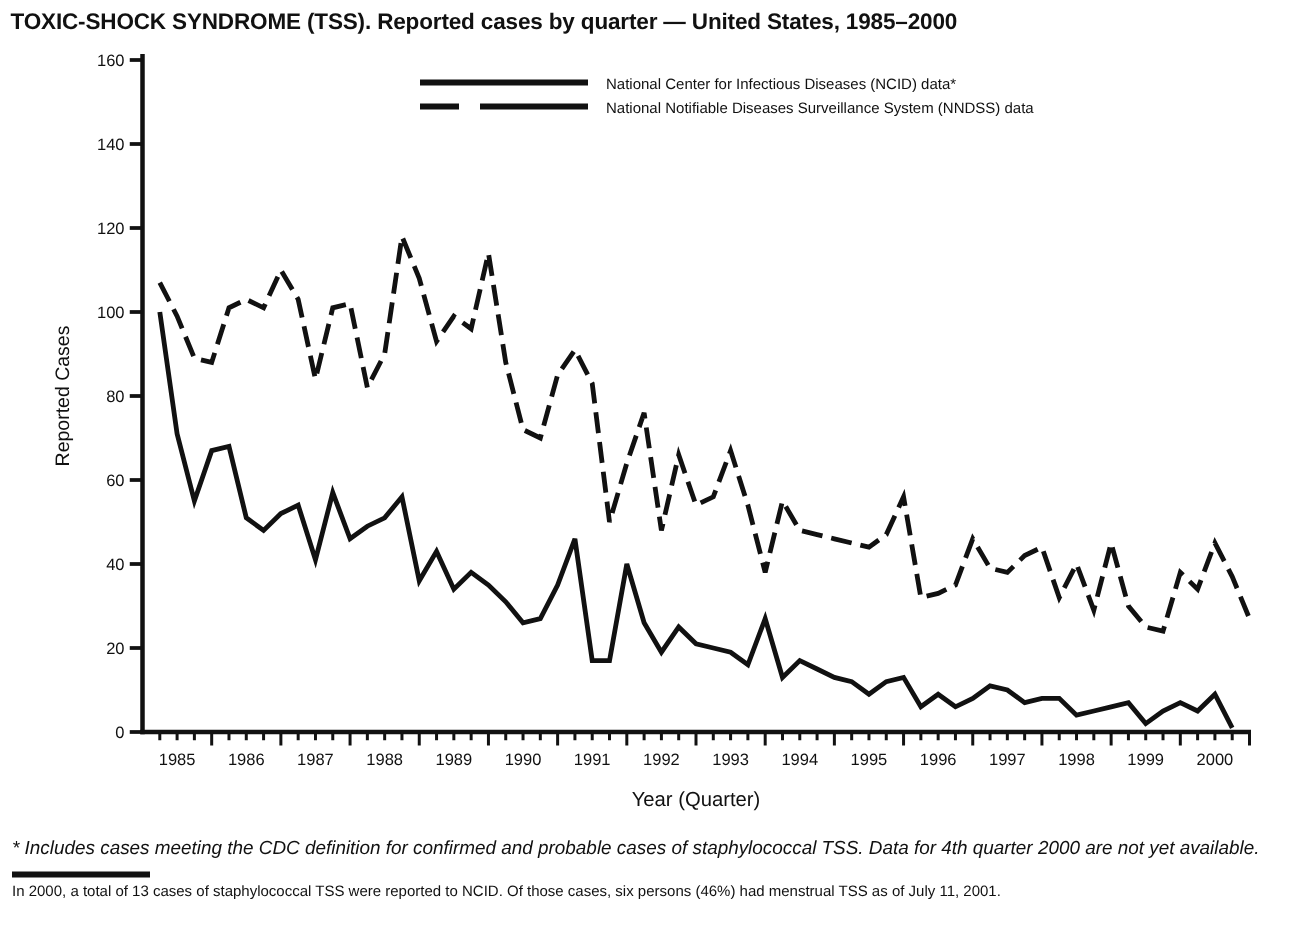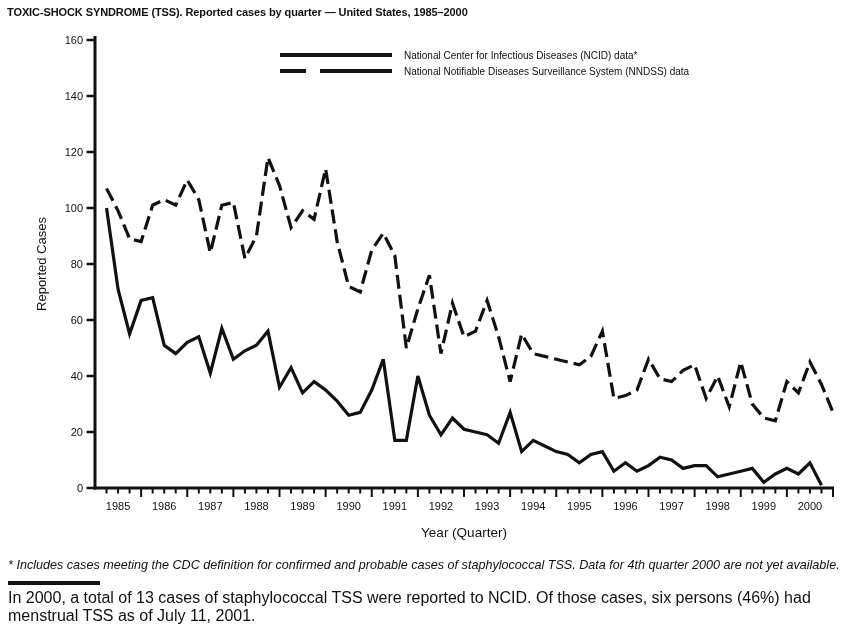--- a/index.html
+++ b/index.html
@@ -4,37 +4,37 @@
 <style>
   html,body { margin:0; padding:0; background:#ffffff; }
   #page {
     position:relative; width:861px; height:629px;
     background:#ffffff; overflow:hidden;
     font-family:"Liberation Sans", sans-serif;
     color:#111;
   }
   #chart-title {
     position:absolute; top:6px; left:7px; width:780px;
-    font-size:11px; font-weight:bold; letter-spacing:-0.1px;
+    font-size:15px; font-weight:bold; letter-spacing:-0.1px;
     white-space:nowrap;
   }
   #chart-svg { position:absolute; top:0; left:0; }
   #footer {
     position:absolute; left:8px; top:557px; width:845px;
   }
   .fn1 {
     font-size:12.6px; line-height:1.35;
     text-align:justify;
     padding-left:14px; text-indent:-14px;font-style:italic;
   }
   .divider-bar {
     width:92px; height:4px; background:#111;
     margin-top:7px; margin-bottom:4px;
   }
-  .fn2 { font-size:16px; }
+  .fn2 { font-size:10px; }
 </style>
 </head>
 <body>
 
 <div id="page">
   <div id="chart-title">TOXIC-SHOCK SYNDROME (TSS). Reported cases by quarter — United States, 1985–2000</div>
 
   <svg id="chart-svg" width="861" height="553" viewBox="0 0 861 553">
       <line x1="95" y1="36" x2="95" y2="489.5" stroke="#111111" stroke-width="3"></line>
       <line x1="93.5" y1="488" x2="834" y2="488" stroke="#111111" stroke-width="3"></line>

